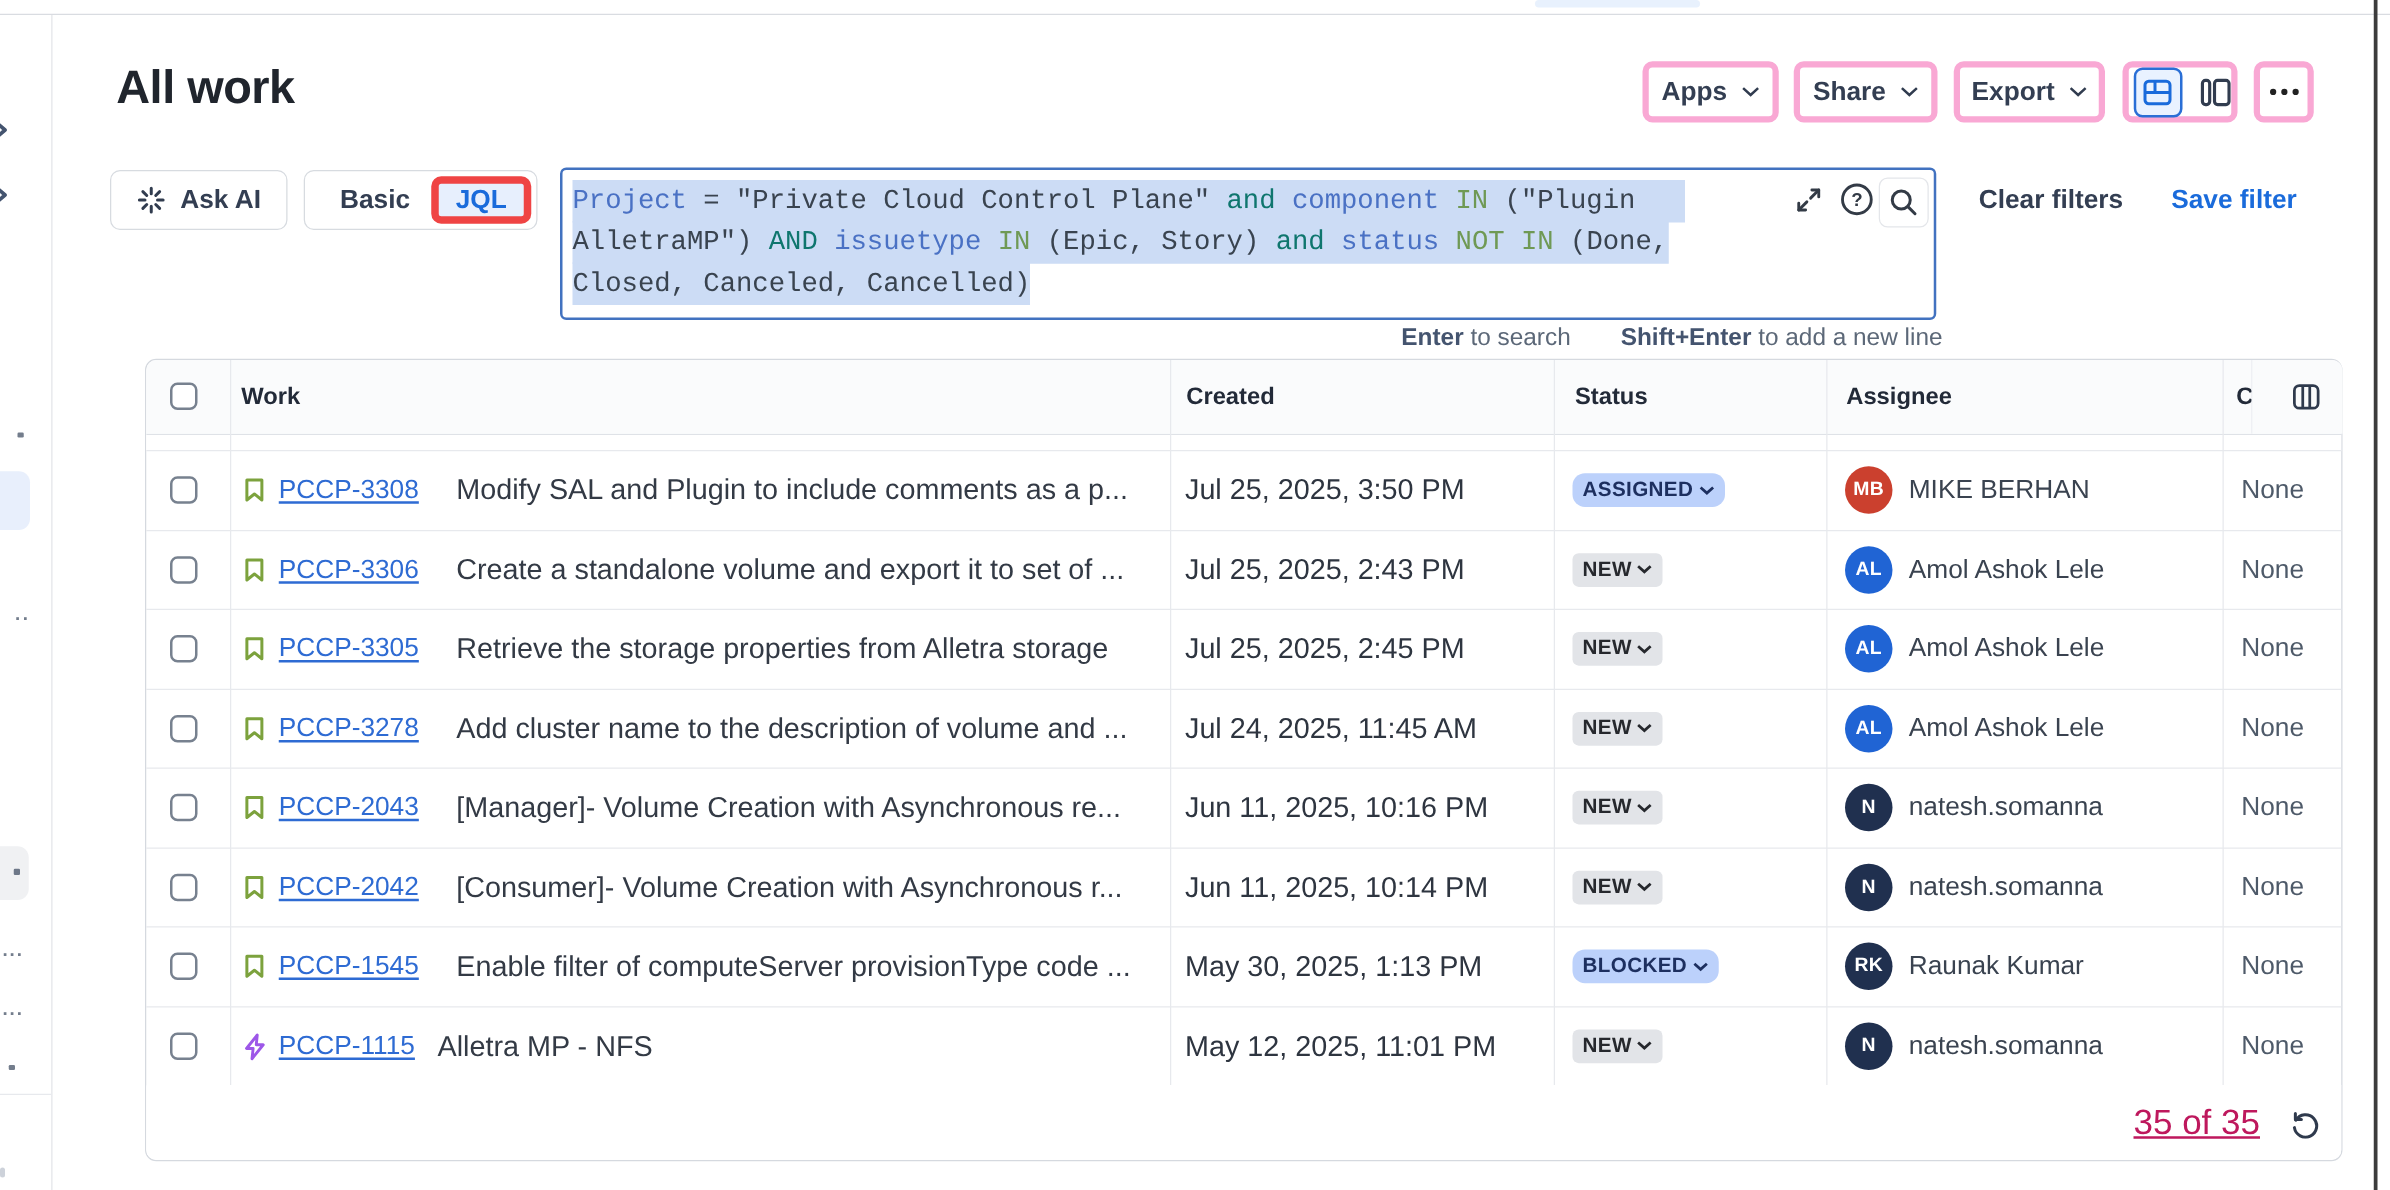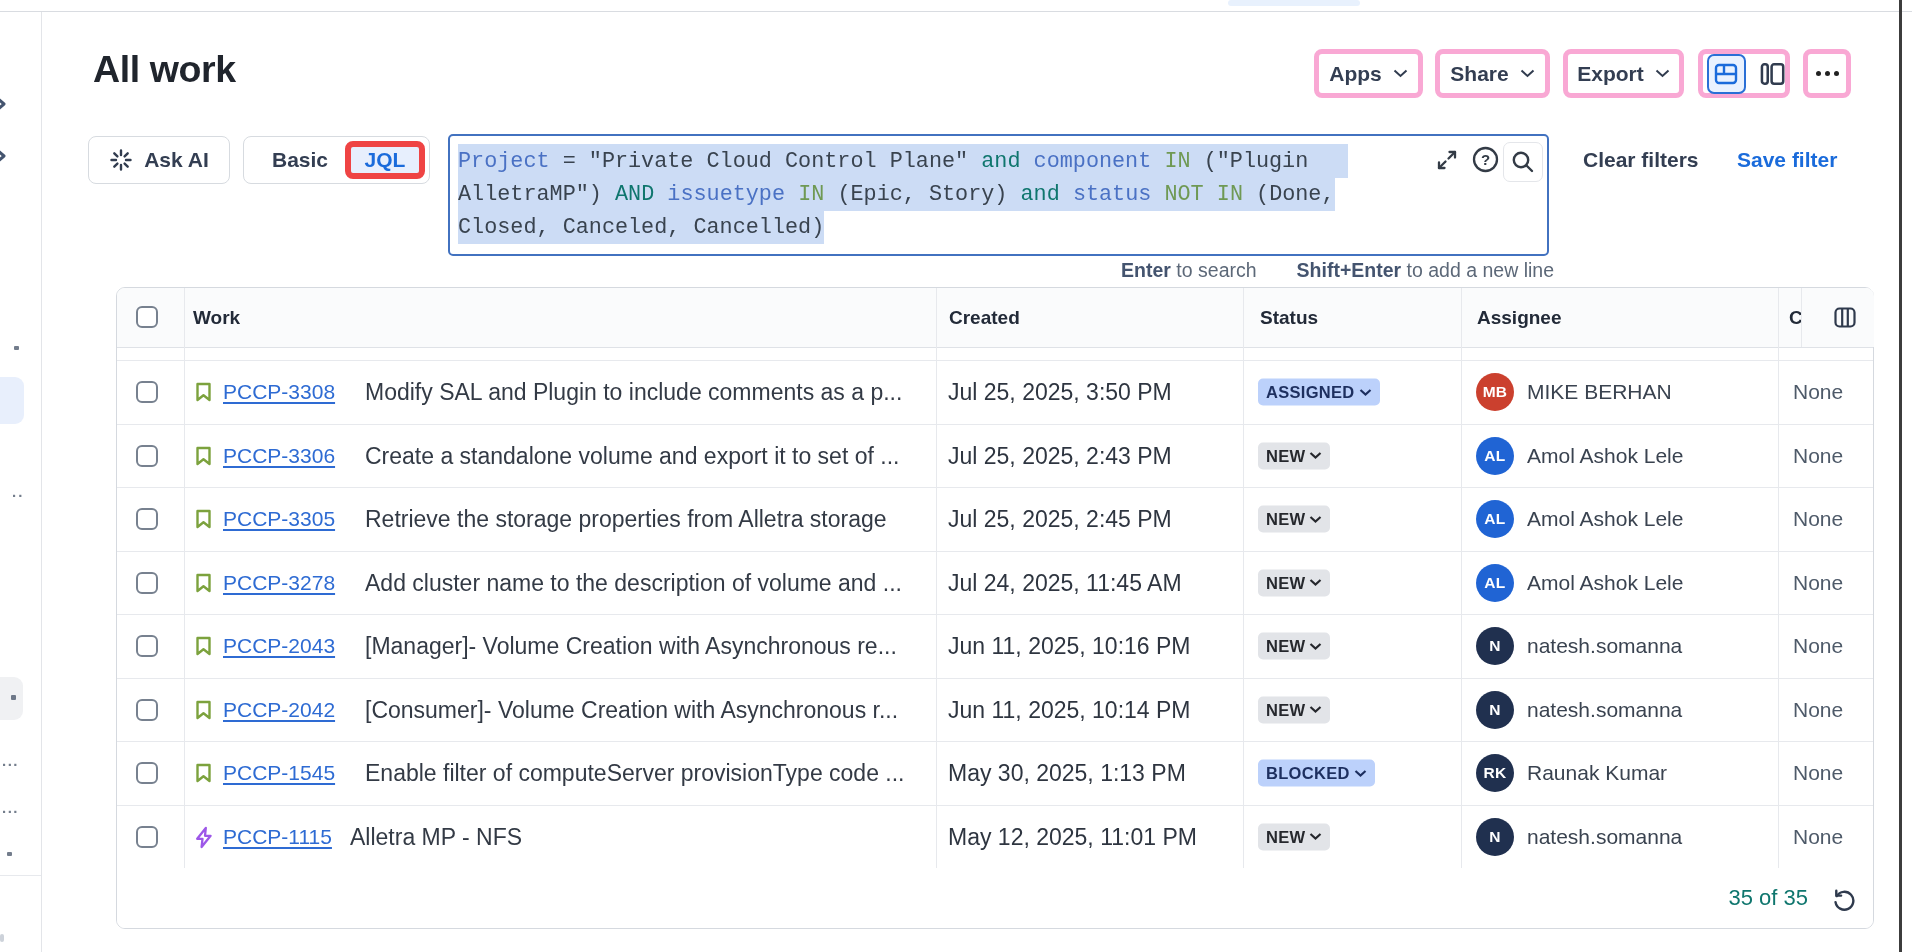--- a/index.html
+++ b/index.html
@@ -61,31 +61,31 @@
             font-size:19px; font-weight:700; color:#222a38; }
   .sliverrow { position:absolute; left:0; top:60px; width:100%; height:13px; border-bottom:1px solid #e7e9ed; background:#fff; }
   .row { position:absolute; left:0; width:100%; height:63.5px; border-bottom:1px solid #e7e9ed; }
   .cb { position:absolute; left:19px; width:22px; height:22px; border:2px solid #77818f; border-radius:6px; background:#fff; }
   .ticon { position:absolute; left:76px; }
   .lnk { position:absolute; left:106px; font-size:21px; font-weight:500; color:#2e6bd3; text-decoration:underline; text-underline-offset:3px; }
   .ttl { position:absolute; font-size:23px; color:#333a45; white-space:nowrap; }
   .dte { position:absolute; left:831px; font-size:23px; color:#2e3540; }
   .chip { position:absolute; left:1141px; height:27px; border-radius:5px; display:flex; align-items:center;
           padding:0 8px; gap:4px; font-size:16.5px; font-weight:700; letter-spacing:0.3px; }
-  .chip.blue { background:#bcd1fb; color:#1d2f5f; }
+  .chip.blue { background:#bcd1fb; color:#1d2f5f;border-radius:10px; }
   .chip.gray { background:#e2e4e8; color:#26282d; }
   .av { position:absolute; left:1359px; width:38px; height:38px; border-radius:50%; color:#fff;
         font-size:15.5px; font-weight:700; display:flex; align-items:center; justify-content:center; letter-spacing:0.3px; }
   .nm { position:absolute; left:1410px; font-size:21px; color:#3a4350; }
   .none { position:absolute; left:1676px; font-size:21px; color:#4e5a69; }
   .vc { top:50%; transform:translateY(-50%); }
 
   .tfoot { position:absolute; left:0; bottom:0; width:100%; height:60px; background:#fff; border-radius:0 0 8px 8px; }
   .count { position:absolute; right:65px; top:0; height:60px; display:flex; align-items:center;
-           font-size:22px; color:#0f766e; }
+           font-size:28px; color:#be185d;text-decoration:underline; }
 
   .sticky { position:absolute; left:1684px; top:0; width:73px; height:59px; background:#fafbfc;
             border-left:1px solid #e7e9ed; border-radius:0 8px 0 0; }
 </style>
 </head>
 <body>
 <div id="app">
   <div class="topline"></div>
   <div class="topblue"></div>
   <div class="sliverline"></div>

